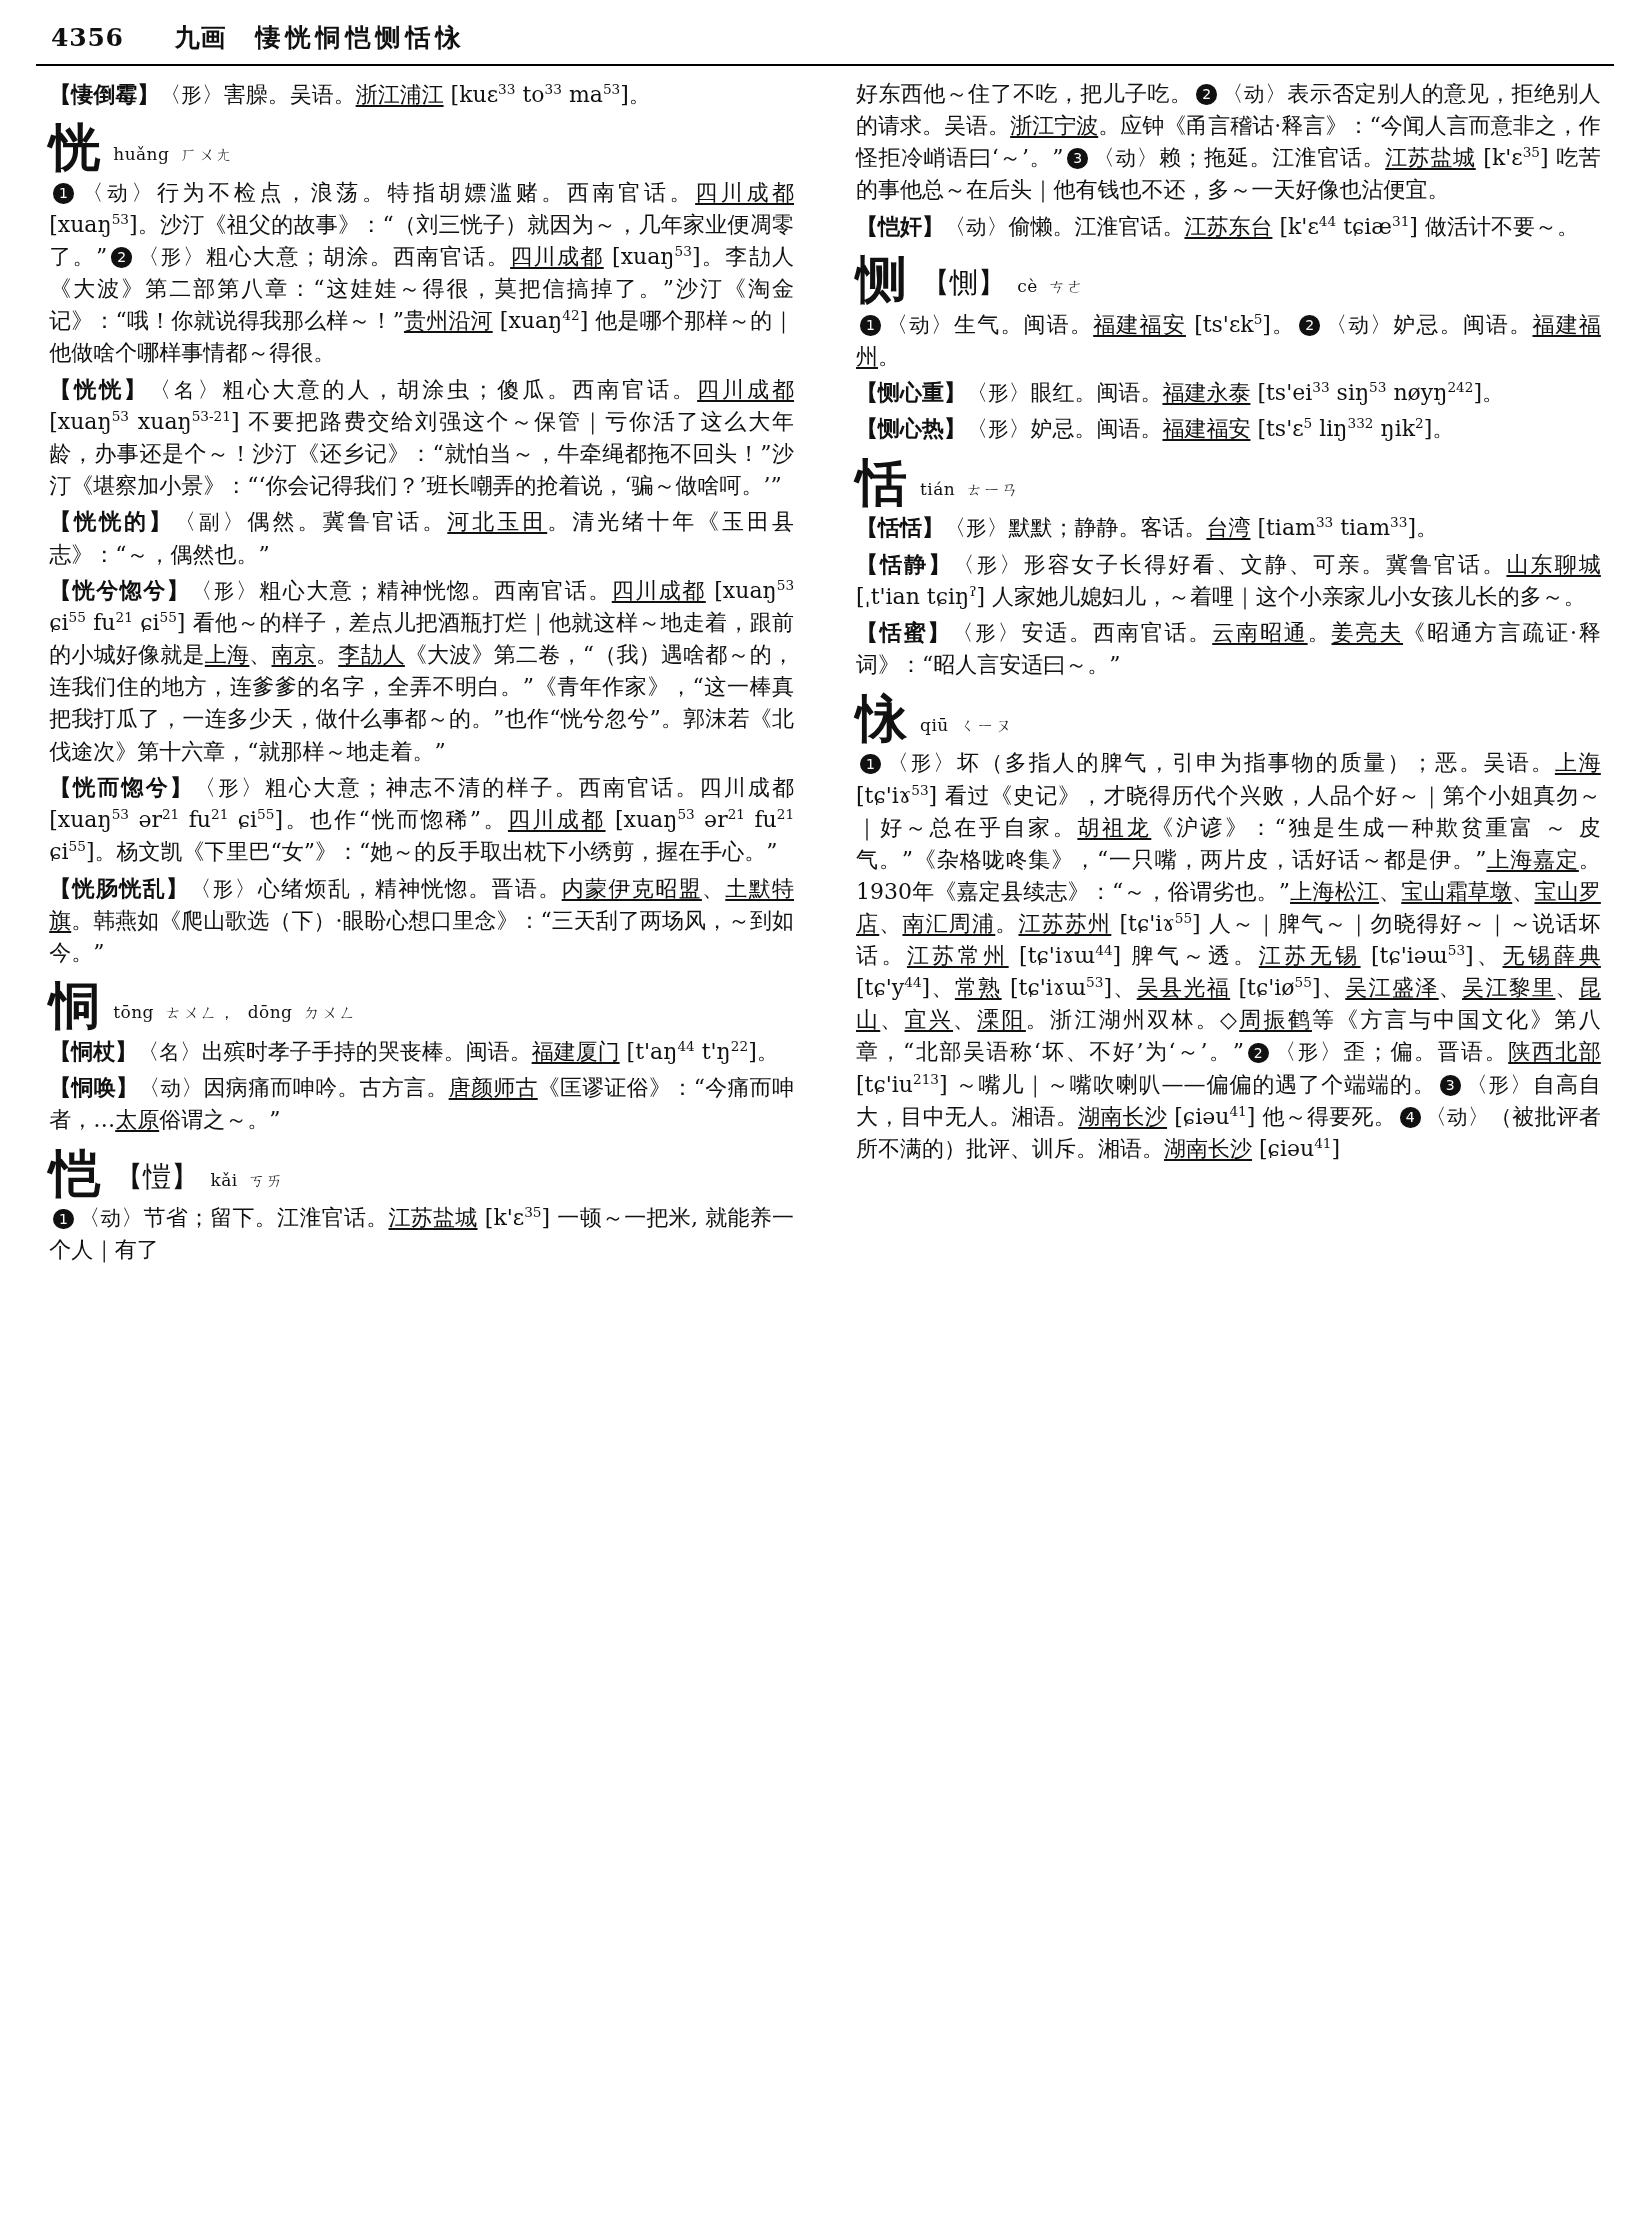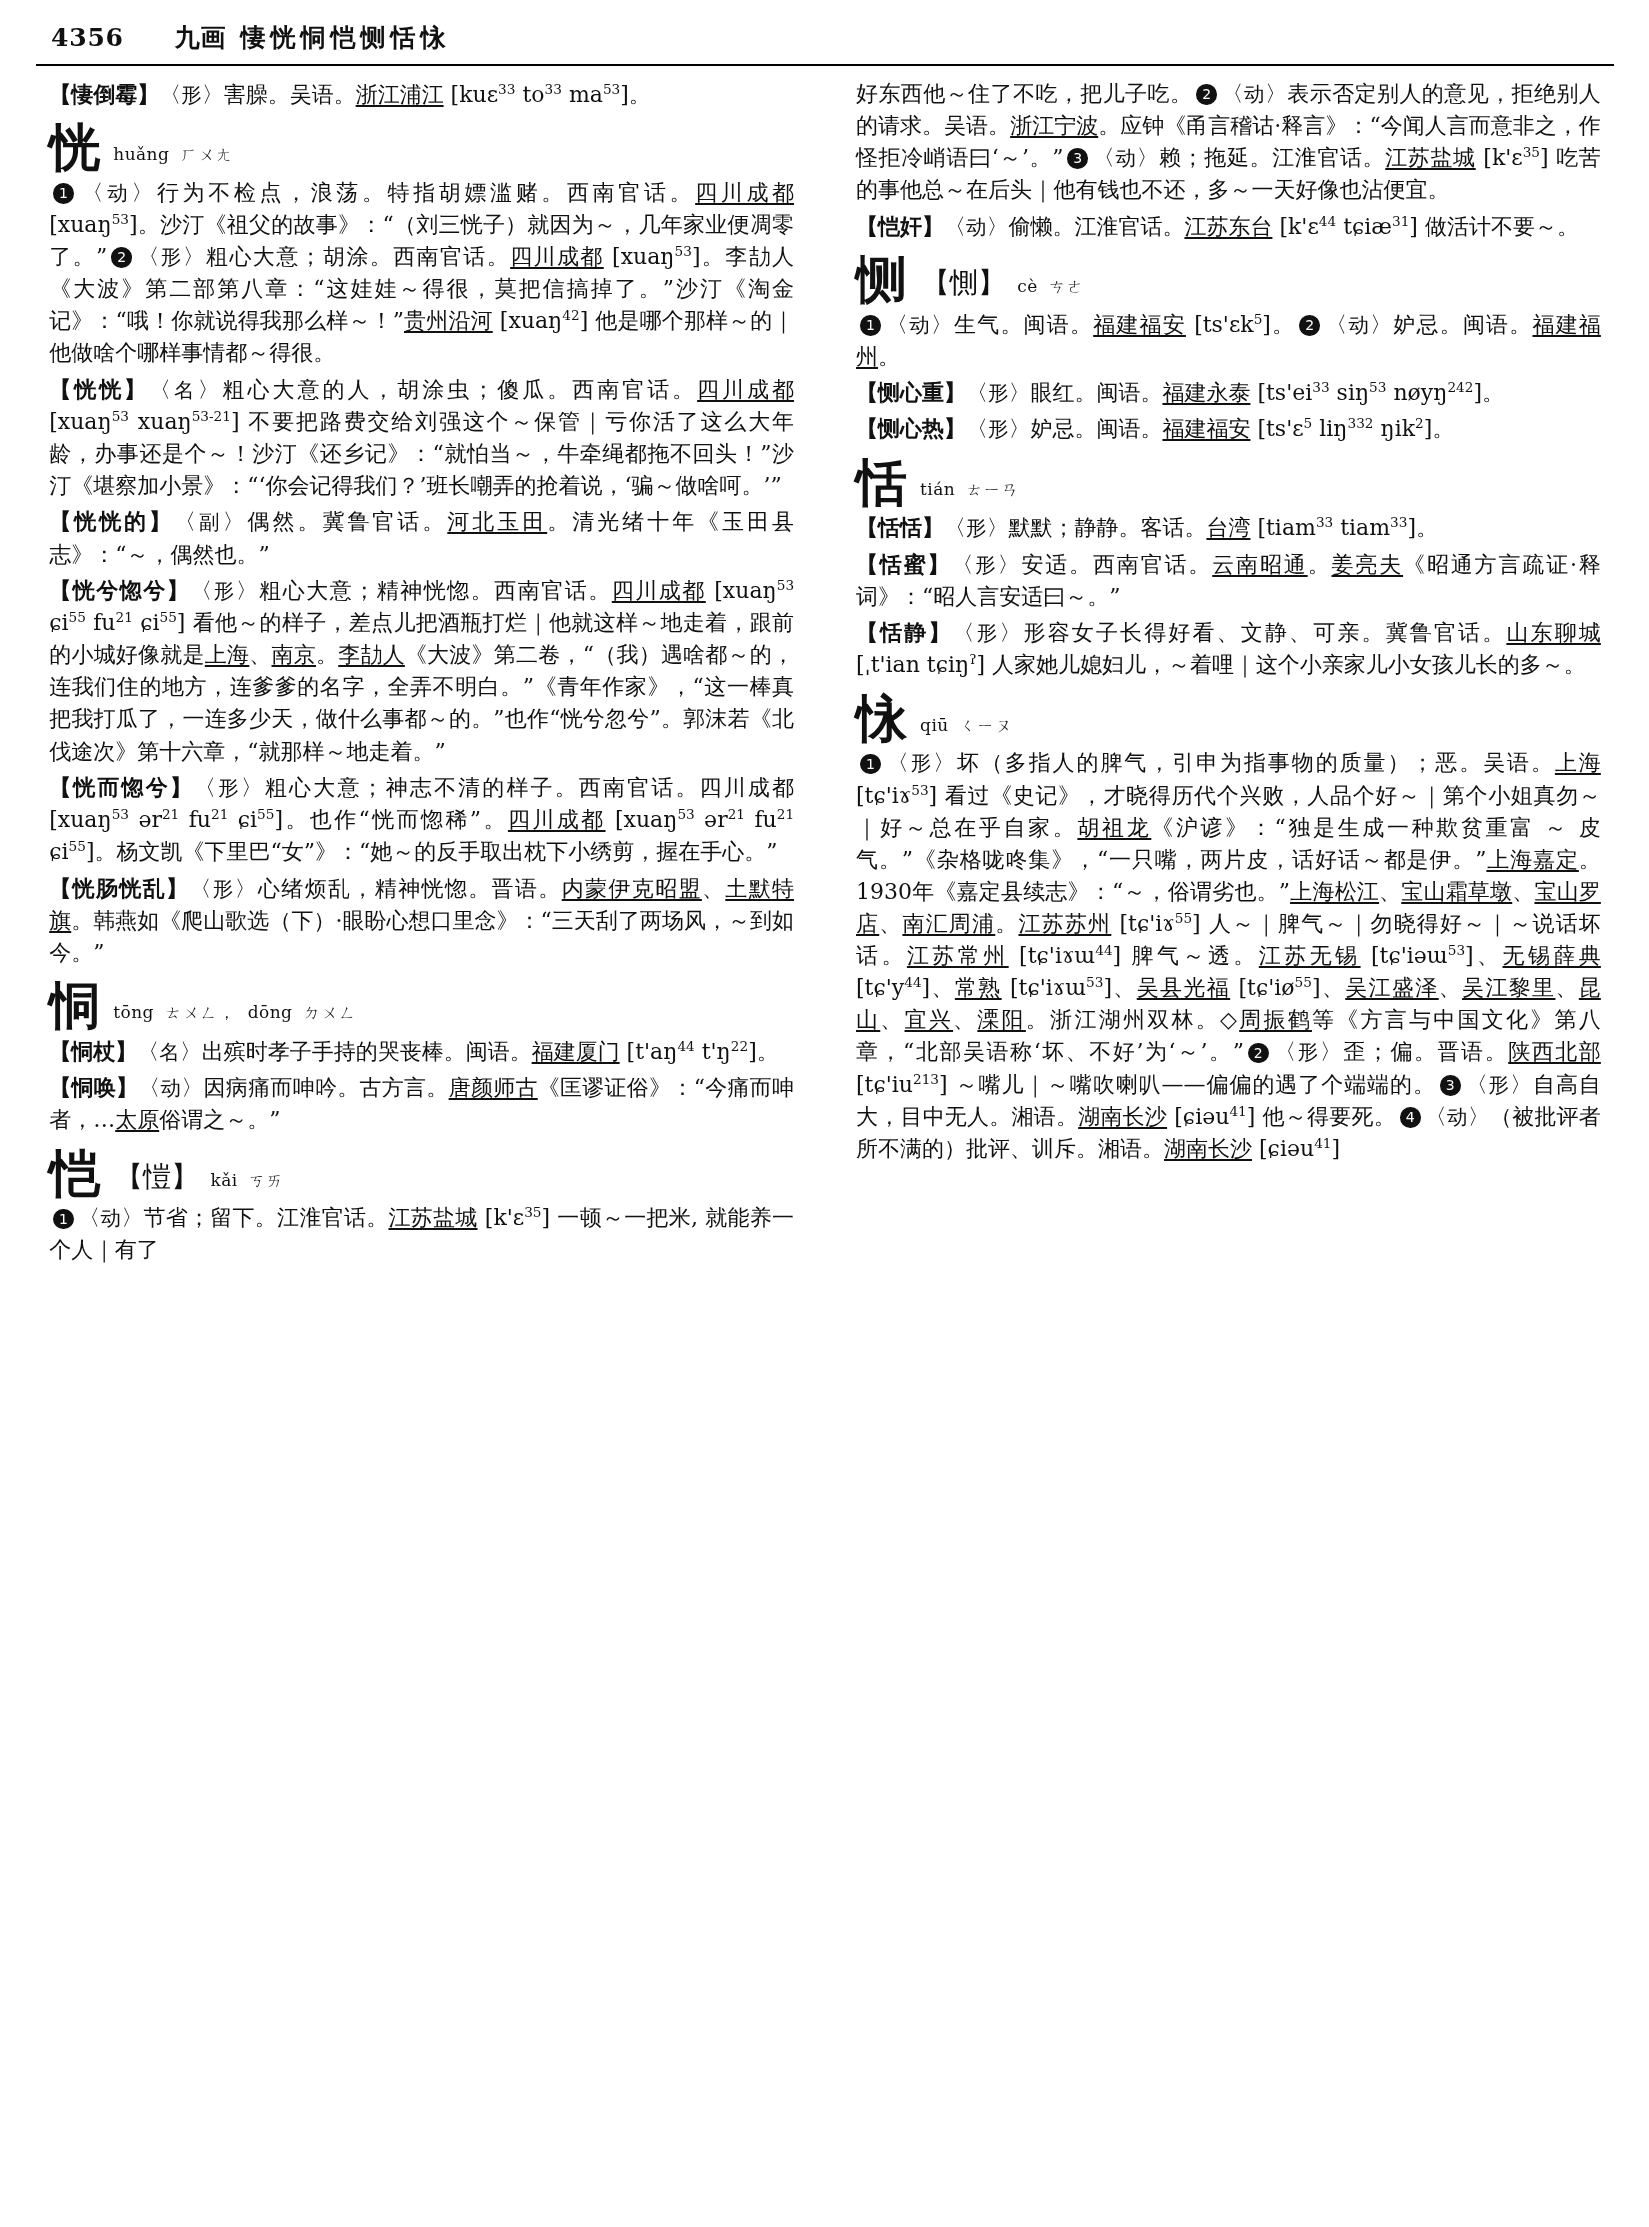--- a/index.html
+++ b/index.html
@@ -29,21 +29,21 @@
     font-weight: bold;
     letter-spacing: 0.8px;
     padding-left: 15px;
     padding-bottom: 6.6px;
   }
   .header .pageno {
     font-family: "DejaVu Serif", serif;
     margin-right: 51px;
   }
   .header .hdr-stroke {
-    margin-right: 14px;
+    margin-right: 29px;
   }
   .header .hdr-chars {
     letter-spacing: 5px;
   }
   .rule {
     border-top: 2.5px solid #000;
     margin: 3.3px 0 11.5px 0;
   }
   
   .columns {
@@ -221,25 +221,25 @@
 
       <div class="headchar-block">
         <span class="headchar">恬</span><span class="pinyin">tián</span><span class="zhuyin">ㄊㄧㄢ</span>
       </div>
 
       <div class="entry">
         <span class="hw">【恬恬】</span><span class="body-run">〈<span class="pos">形</span>〉默默；静静。客话。<span class="u">台湾</span> [tiam<span class="sup">33</span> tiam<span class="sup">33</span>]。</span>
       </div>
 
       <div class="entry">
+        <span class="hw">【恬静】</span><span class="body-run">〈<span class="pos">形</span>〉形容女子长得好看、文静、可亲。冀鲁官话。<span class="u">山东聊城</span> [ˌt'ian tɕiŋ<span class="sup">ʔ</span>] 人家她儿媳妇儿，～着哩｜这个小亲家儿小女孩儿长的多～。</span>
+      </div>
+
+      <div class="entry">
         <span class="hw">【恬蜜】</span><span class="body-run">〈<span class="pos">形</span>〉安适。西南官话。<span class="u">云南昭通</span>。<span class="u">姜亮夫</span>《昭通方言疏证·释词》：“昭人言安适曰～。”</span>
-      </div>
-
-      <div class="entry">
-        <span class="hw">【恬静】</span><span class="body-run">〈<span class="pos">形</span>〉形容女子长得好看、文静、可亲。冀鲁官话。<span class="u">山东聊城</span> [ˌt'ian tɕiŋ<span class="sup">ʔ</span>] 人家她儿媳妇儿，～着哩｜这个小亲家儿小女孩儿长的多～。</span>
       </div>
 
 
       <div class="headchar-block">
         <span class="headchar">怺</span><span class="pinyin">qiū</span><span class="zhuyin">ㄑㄧㄡ</span>
       </div>
       <div class="entry">
         <span class="body-run"><span class="numcircle">1</span>〈<span class="pos">形</span>〉坏（多指人的脾气，引申为指事物的质量）；恶。吴语。<span class="u">上海</span> [tɕ'iɤ<span class="sup">53</span>] 看过《史记》，才晓得历代个兴败，人品个好～｜第个小姐真勿～｜好～总在乎自家。<span class="u">胡祖龙</span>《沪谚》：“独是生成一种欺贫重富 ～ 皮气。”《杂格咙咚集》，“一只嘴，两片皮，话好话～都是伊。”<span class="u">上海嘉定</span>。1930年《嘉定县续志》：“～，俗谓劣也。”<span class="u">上海松江</span>、<span class="u">宝山霜草墩</span>、<span class="u">宝山罗店</span>、<span class="u">南汇周浦</span>。<span class="u">江苏苏州</span> [tɕ'iɤ<span class="sup">55</span>] 人～｜脾气～｜勿晓得好～｜～说话坏话。<span class="u">江苏常州</span> [tɕ'iɤɯ<span class="sup">44</span>] 脾气～透。<span class="u">江苏无锡</span> [tɕ'iəɯ<span class="sup">53</span>]、<span class="u">无锡薛典</span> [tɕ'y<span class="sup">44</span>]、<span class="u">常熟</span> [tɕ'iɤɯ<span class="sup">53</span>]、<span class="u">吴县光福</span> [tɕ'iø<span class="sup">55</span>]、<span class="u">吴江盛泽</span>、<span class="u">吴江黎里</span>、<span class="u">昆山</span>、<span class="u">宜兴</span>、<span class="u">溧阳</span>。浙江湖州双林。◇<span class="u">周振鹤</span>等《方言与中国文化》第八章，“北部吴语称‘坏、不好’为‘～’。”<span class="numcircle">2</span>〈<span class="pos">形</span>〉歪；偏。晋语。<span class="u">陕西北部</span> [tɕ'iu<span class="sup">213</span>] ～嘴儿｜～嘴吹喇叭——偏偏的遇了个端端的。<span class="numcircle">3</span>〈<span class="pos">形</span>〉自高自大，目中无人。湘语。<span class="u">湖南长沙</span> [ɕiəu<span class="sup">41</span>] 他～得要死。<span class="numcircle">4</span>〈<span class="pos">动</span>〉（被批评者所不满的）批评、训斥。湘语。<span class="u">湖南长沙</span> [ɕiəu<span class="sup">41</span>]</span>
       </div>
 

